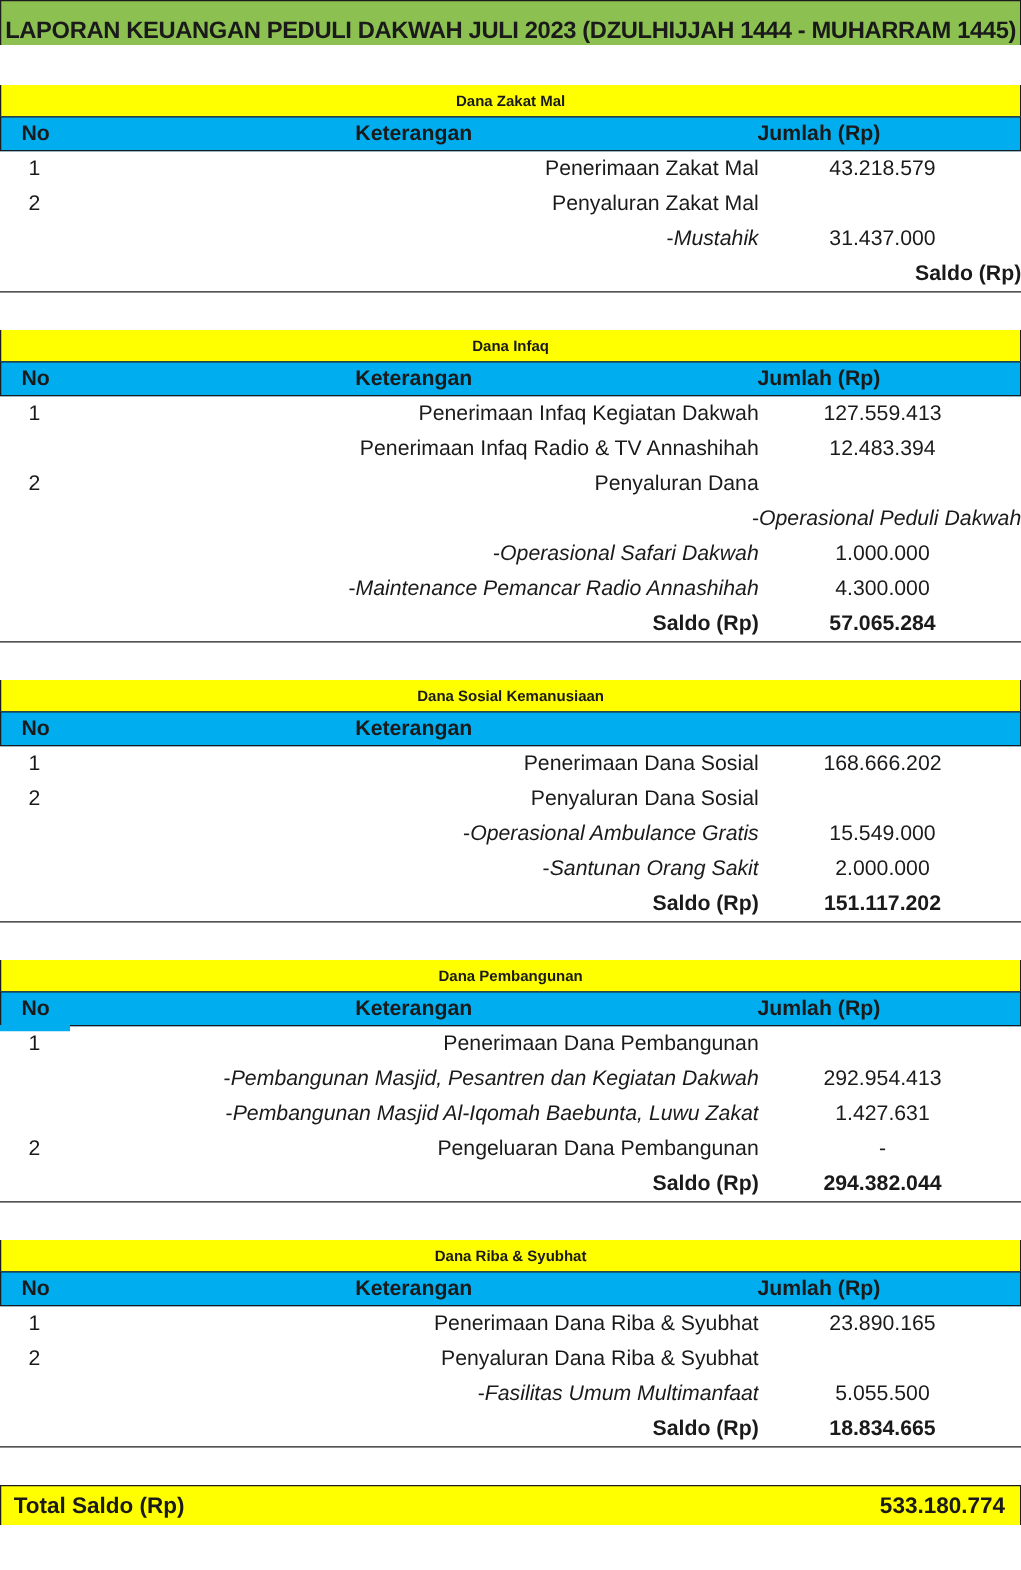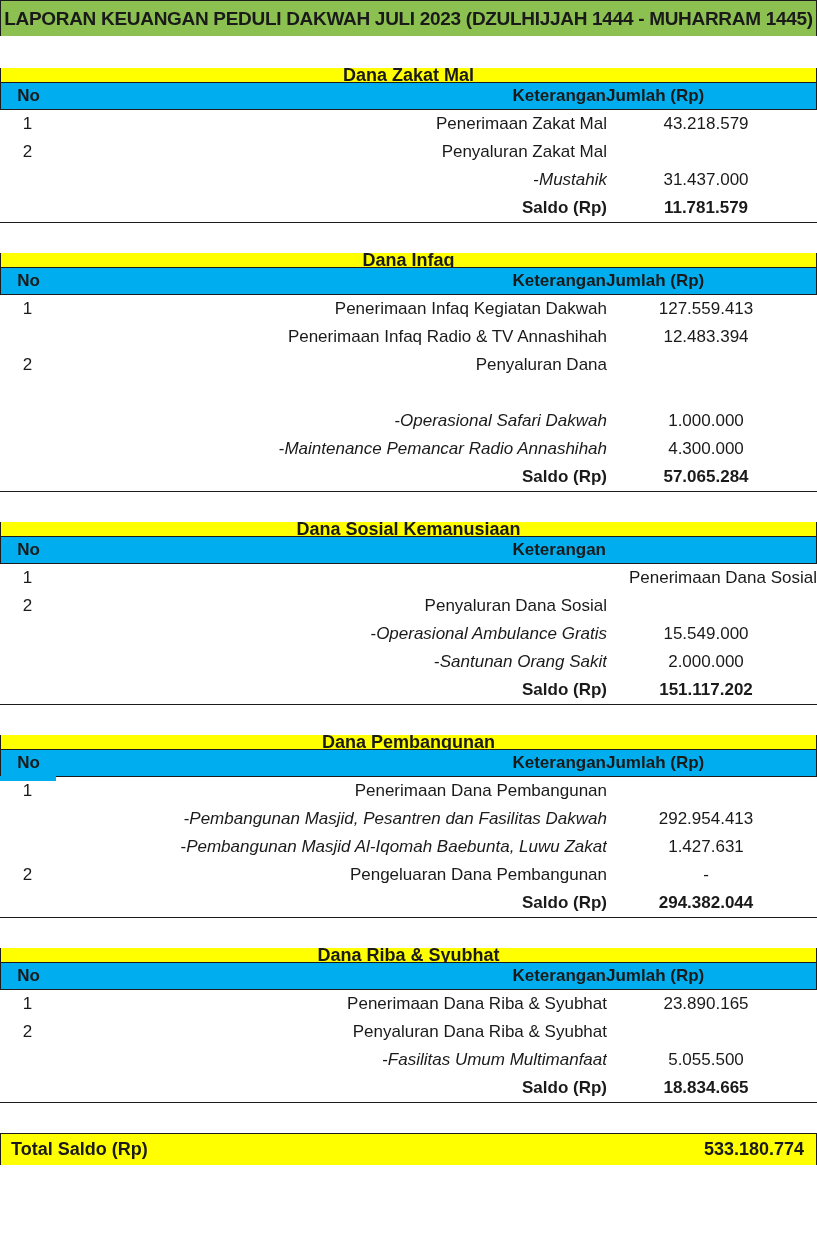--- a/index.html
+++ b/index.html
@@ -21,43 +21,43 @@
   .page { width: 817px; height: 1256px; position: relative; }
 
   
   .main-title {
     height: 36px;
     margin-bottom: 32px;
     background: var(--green);
     border: 1px solid var(--border);
     border-bottom: none;
     display: flex;
-    align-items: center;
+    align-items: flex-end;
     justify-content: center;
     font-weight: bold;
     font-size: 19px;
     letter-spacing: -0.3px;
     white-space: nowrap;
   }
 
   
   .fund-section {
     margin-bottom: 30px;
     border-bottom: 1px solid var(--border);
   }
   .sec-title {
-    height: 14px;
+    height: 25px;
     background: var(--yellow);
     border-left: 1px solid var(--border);
     border-right: 1px solid var(--border);
     display: flex;
     align-items: center;
     justify-content: center;
     font-weight: bold;
-    font-size: 18px;
+    font-size: 12px;
   }
   .thead {
     position: relative;
     height: 28px;
     background: var(--blue);
     border: 1px solid var(--border);
     display: flex;
     align-items: center;
     font-weight: bold;
     font-size: 17px;
@@ -65,21 +65,21 @@
   .thead.has-notch::after {
     content: "";
     position: absolute;
     left: -1px;
     top: 100%;
     width: 56px;
     height: 5px;
     background: var(--blue);
   }
   .c-no   { width: 55px; text-align: center; }
-  .c-label{ flex: 1; text-align: right; }
+  .c-label{ flex: 1; text-align: center; }
   .c-amt  { width: 210px; text-align: left; padding-right: 12px; }
 
   .row {
     height: 28px;
     display: flex;
     align-items: center;
     font-size: 17px;
   }
   .cell-no    { width: 55px; text-align: center; }
   .cell-label { flex: 1; padding-left: 5px; white-space: nowrap; overflow: hidden; text-align: right; }
@@ -143,21 +143,20 @@
       <span class="cell-amt"></span>
     </div>
     <div class="row sub">
       <span class="cell-no"></span>
       <span class="cell-label">Mustahik</span>
       <span class="cell-amt">31.437.000</span>
     </div>
     <div class="row saldo">
       <span class="cell-no"></span>
       <span class="cell-label">Saldo (Rp)</span>
-      <span class="cell-amt">11.781.579</span>
     </div>
   </section>
 
   <section class="fund-section">
     <div class="sec-title">
         <span>Dana Infaq</span>
       </div>
     <div class="thead">
       <span class="c-no">No</span>
       <span class="c-label">Keterangan</span>
@@ -173,20 +172,21 @@
       <span class="cell-label">Penerimaan Infaq Radio &amp; TV Annashihah</span>
       <span class="cell-amt">12.483.394</span>
     </div>
     <div class="row">
       <span class="cell-no">2</span>
       <span class="cell-label">Penyaluran Dana</span>
       <span class="cell-amt"></span>
     </div>
     <div class="row sub">
       <span class="cell-no"></span>
+      <span class="cell-label">Operasional Peduli Dakwah</span>
     </div>
     <div class="row sub">
       <span class="cell-no"></span>
       <span class="cell-label">Operasional Safari Dakwah</span>
       <span class="cell-amt">1.000.000</span>
     </div>
     <div class="row sub">
       <span class="cell-no"></span>
       <span class="cell-label">Maintenance Pemancar Radio Annashihah</span>
       <span class="cell-amt">4.300.000</span>
@@ -203,20 +203,21 @@
         <span>Dana Sosial Kemanusiaan</span>
       </div>
     <div class="thead">
       <span class="c-no">No</span>
       <span class="c-label">Keterangan</span>
       <span class="c-amt"></span>
     </div>
     <div class="row">
       <span class="cell-no">1</span>
       <span class="cell-label">Penerimaan Dana Sosial</span>
+      <span class="cell-amt">168.666.202</span>
     </div>
     <div class="row">
       <span class="cell-no">2</span>
       <span class="cell-label">Penyaluran Dana Sosial</span>
       <span class="cell-amt"></span>
     </div>
     <div class="row sub">
       <span class="cell-no"></span>
       <span class="cell-label">Operasional Ambulance Gratis</span>
       <span class="cell-amt">15.549.000</span>
@@ -242,21 +243,21 @@
       <span class="c-label">Keterangan</span>
       <span class="c-amt">Jumlah (Rp)</span>
     </div>
     <div class="row">
       <span class="cell-no">1</span>
       <span class="cell-label">Penerimaan Dana Pembangunan</span>
       <span class="cell-amt"></span>
     </div>
     <div class="row sub">
       <span class="cell-no"></span>
-      <span class="cell-label">Pembangunan Masjid, Pesantren dan Fasilitas Dakwah</span>
+      <span class="cell-label">Pembangunan Masjid, Pesantren dan Kegiatan Dakwah</span>
       <span class="cell-amt">292.954.413</span>
     </div>
     <div class="row sub">
       <span class="cell-no"></span>
       <span class="cell-label">Pembangunan Masjid Al-Iqomah Baebunta, Luwu Zakat</span>
       <span class="cell-amt">1.427.631</span>
     </div>
     <div class="row">
       <span class="cell-no">2</span>
       <span class="cell-label">Pengeluaran Dana Pembangunan</span>

